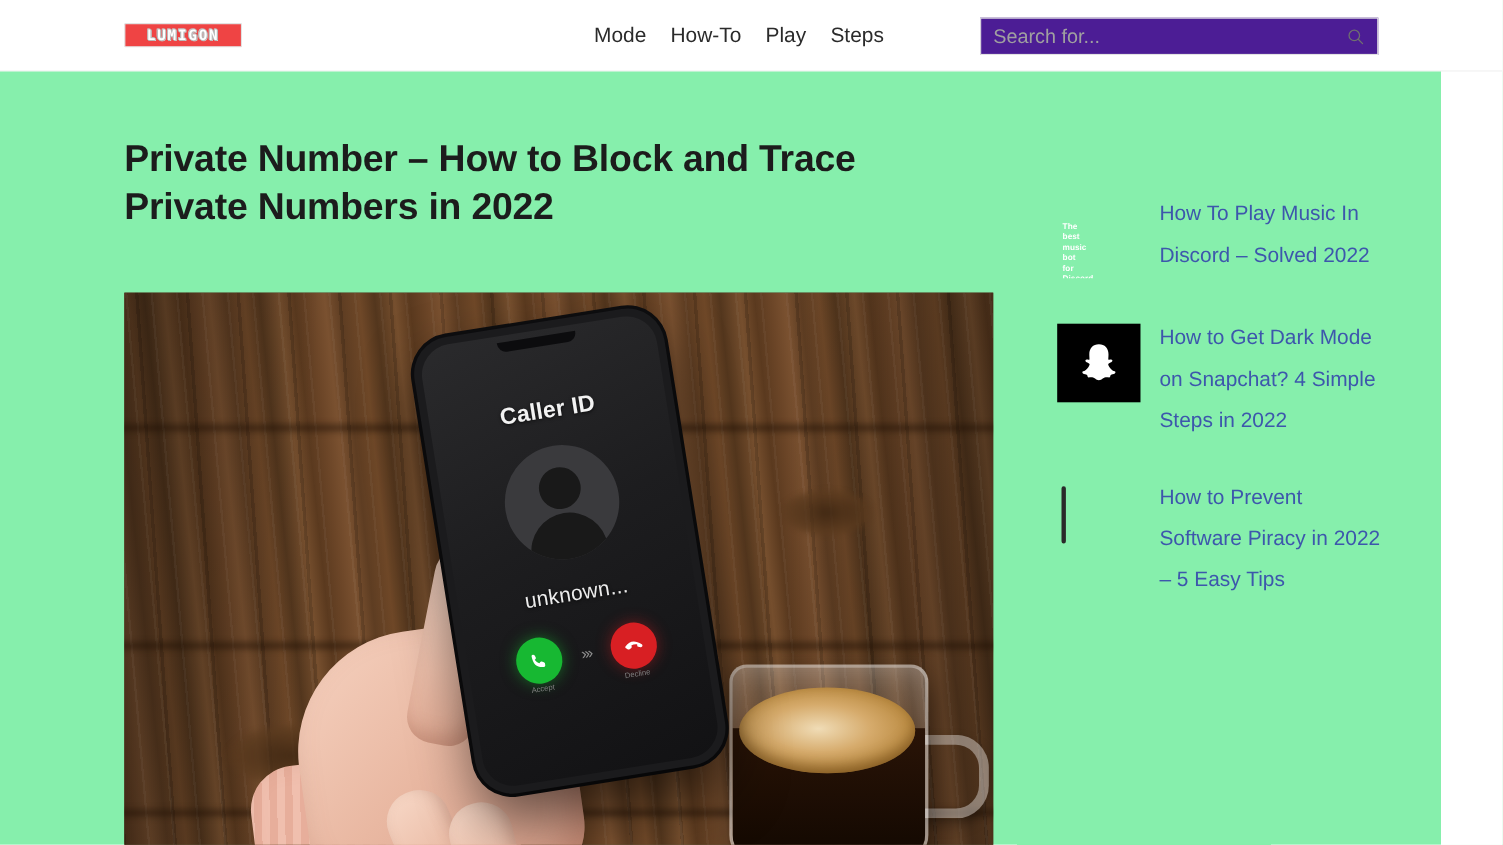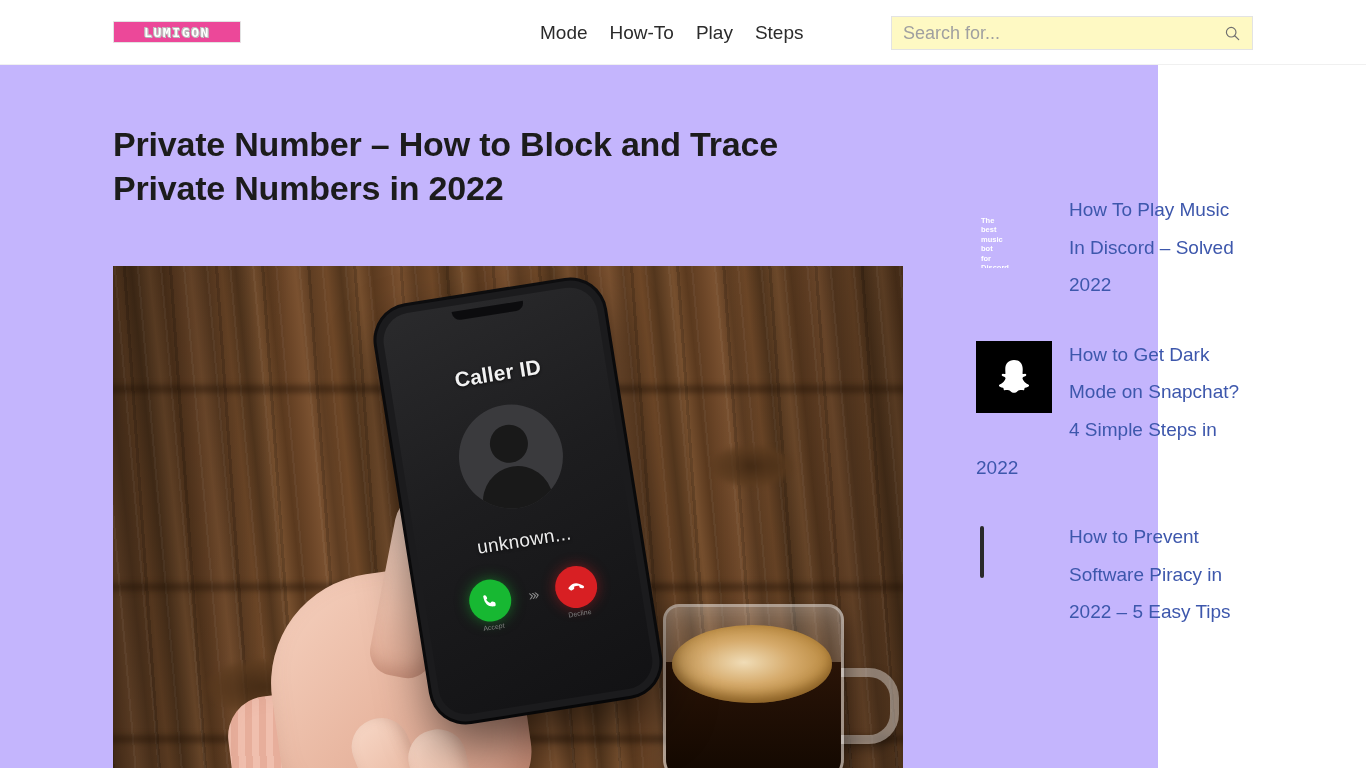--- a/index.html
+++ b/index.html
@@ -24,26 +24,26 @@
   .header-inner {
     position: relative;
     width: 100%;
     height: 100%;
   }
 
   .logo-wrap {
     position: absolute;
     left: 113px;
     top: 21px;
-    width: 128px;
+    width: 107px;
     height: 22px;
     display: flex;
     align-items: center;
     justify-content: center;
-    background: #ec4899;
+    background: #ef4444;
     border: 1px solid #e2e2e2;
     border-radius: 1px;
     box-sizing: border-box;
   }
   .logo-text {
     font-family: "DejaVu Sans Mono", monospace;
     font-size: 13px;
     font-weight: 700;
     letter-spacing: 1.6px;
     color: #ffffff;
@@ -73,21 +73,21 @@
     white-space: nowrap;
   }
 
   .search-box {
     position: absolute;
     left: 891px;
     top: 16px;
     width: 362px;
     height: 34px;
     border: 1px solid #e3e3e3;
-    background: #fef9c3;
+    background: #4c1d95;
     box-sizing: border-box;
     display: flex;
     align-items: center;
   }
   .search-input {
     border: 0;
     outline: 0;
     background: transparent;
     flex: 1;
     height: 100%;
@@ -107,23 +107,23 @@
     align-items: center;
     justify-content: center;
     cursor: pointer;
     padding: 0;
   }
   .search-btn svg { display: block; }
 
   
   .page {
     position: relative;
-    width: 1158px;
+    width: 1310px;
     height: 703px;
-    background: #c4b5fd;
+    background: #86efac;
   }
 
   .content-col {
     position: absolute;
     left: 113px;
     top: 57px;
     width: 790px;
   }
 
   .entry-title {
@@ -383,21 +383,21 @@
   }
   .widget-title {
     margin: 0 0 30px 0;
     font-size: 27px;
     font-weight: 700;
     color: #1c1c1c;
     letter-spacing: -0.1px;
   }
   .post-list {
     list-style: none;
-    margin: 16px;
+    margin: 1px;
     padding: 0;
   }
   .post-item {
     margin-bottom: 32px;
     overflow: hidden;
   }
   .post-thumb {
     float: left;
     width: 76px;
     height: 72px;

